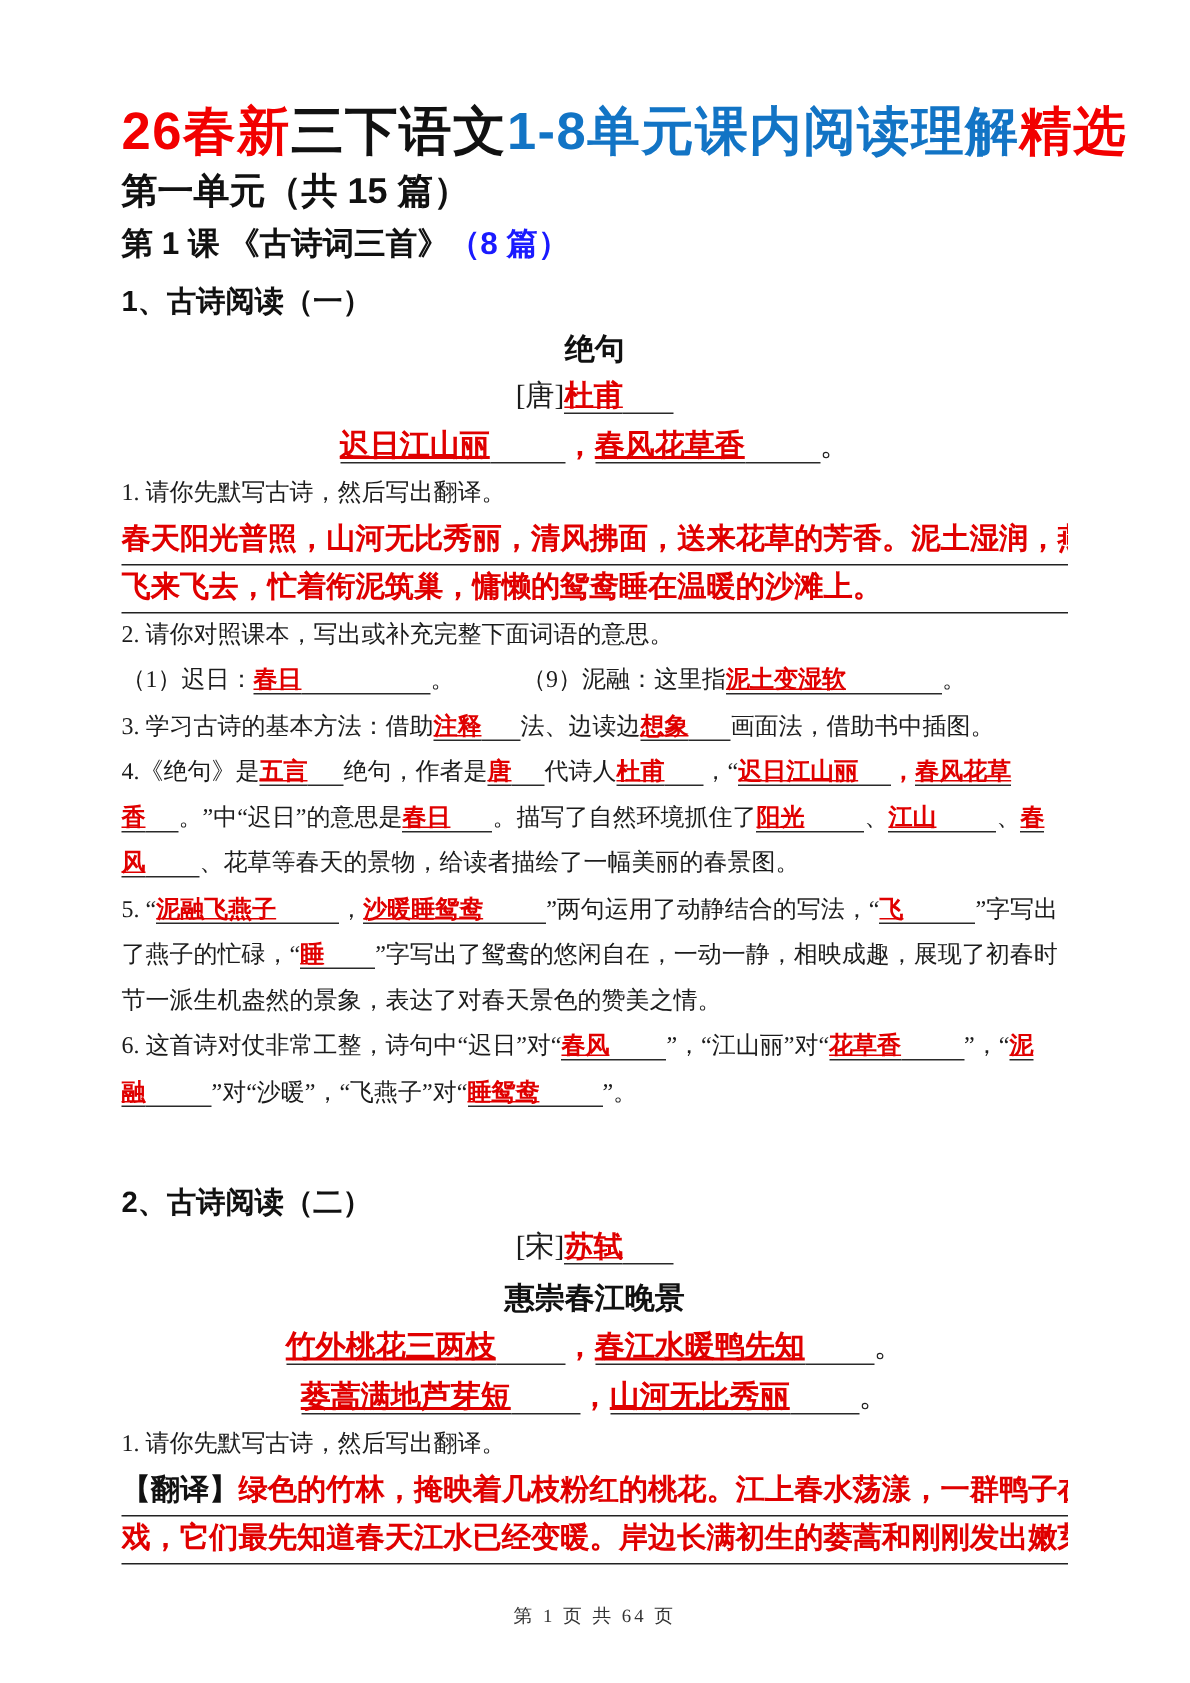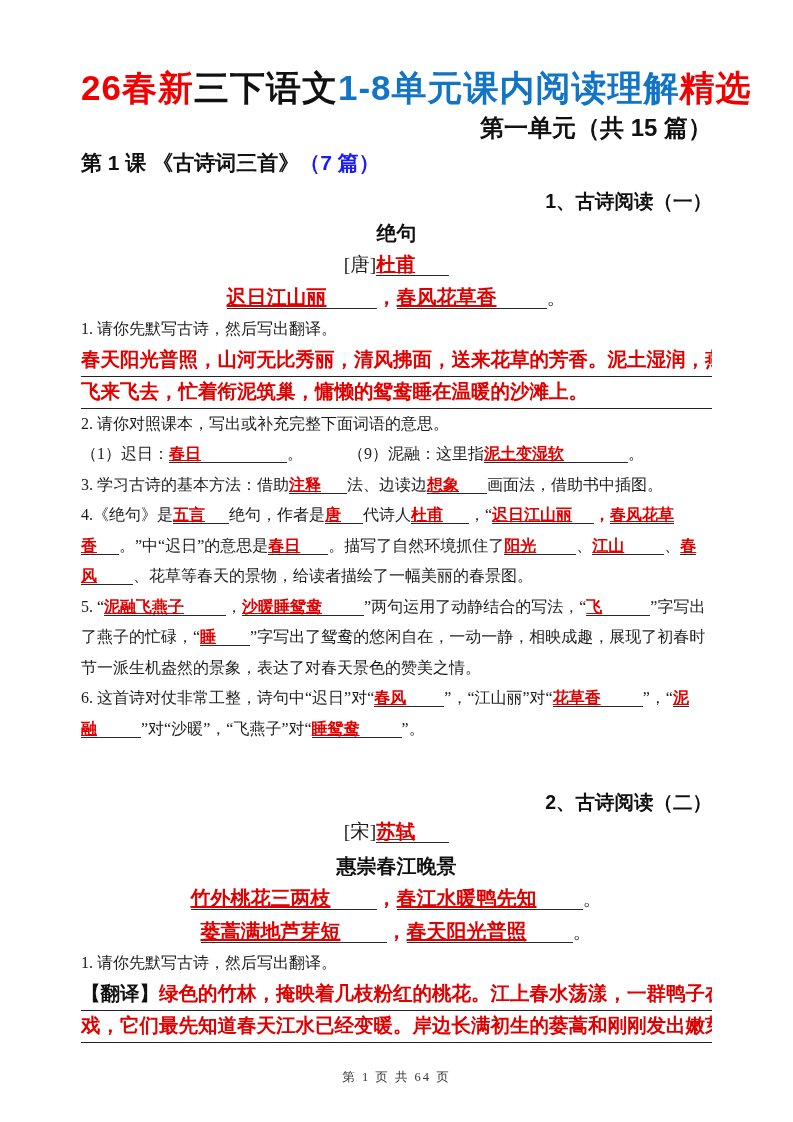--- a/index.html
+++ b/index.html
@@ -10,33 +10,33 @@
     font-family:"Liberation Serif","DejaVu Serif",serif;
   }
   
   .doc-title{
     text-align:center; font-family:"Liberation Sans","DejaVu Sans",sans-serif;
     font-weight:bold; font-size:35px; line-height:1.25; letter-spacing:1px;
     white-space:nowrap;
   }
   .t-red{color:#f20000;} .t-black{color:#111111;} .t-blue{color:#1274c5;}
   .unit-heading{
-    text-align:right; font-family:"Liberation Sans","DejaVu Sans",sans-serif;
+    text-align:left; font-family:"Liberation Sans","DejaVu Sans",sans-serif;
     font-weight:bold; font-size:24px; line-height:1.35; color:#111; margin-top:2px;
   }
   .lesson-heading{
     font-family:"Liberation Sans","DejaVu Sans",sans-serif; font-weight:bold;
     font-size:21px; line-height:1.35; margin-top:5px; color:#111;
   }
   .l-blue{color:#1a1aff;}
   
   .blk{font-size:19px; line-height:30px;}
   .section-heading{
     font-family:"Liberation Sans","DejaVu Sans",sans-serif; font-weight:bold;
-    font-size:19.5px; line-height:28px; margin-top:10px; color:#111;text-align:right;
+    font-size:19.5px; line-height:28px; margin-top:10px; color:#111;
   }
   .gap-top{margin-top:44px;}
   .poem-title{
     text-align:center; font-family:"Liberation Sans","DejaVu Sans",sans-serif;
     font-weight:bold; font-size:20px; line-height:31px; color:#111; margin-top:3px;
   }
   .poem-author{text-align:center; font-size:19.5px; line-height:32px;}
   .poem-line{text-align:center; font-size:20px; line-height:33px;}
   .para{font-size:16px; line-height:30.5px; text-align:left;}
   .answer-line{
@@ -63,41 +63,41 @@
 
 <div class="page">
 
   <div class="doc-title">
     <span class="t-red">26春新</span><span class="t-black">三下语文</span><span class="t-blue">1-8单元课内阅读理解</span><span class="t-red">精选</span>
   </div>
 
   <div class="unit-heading">第一单元（共 15 篇）</div>
 
   <div class="lesson-heading">
-    <span>第 1 课 《古诗词三首》</span><span class="l-blue">（7 篇）</span>
+    <span>第 1 课 《古诗词三首》</span><span class="l-blue">（8 篇）</span>
   </div>
 
   <div id="content">
       <div class="blk section-heading"><span class="seg-kb">1、古诗阅读（一）</span></div>
       <div class="blk poem-title"><span class="seg-kb">绝句</span></div>
       <div class="blk poem-author"><span class="seg-k">[唐]</span><span class="seg-r">杜甫</span><span class="seg-bl" style="padding-right: 34px;"></span></div>
       <div class="blk poem-line"><span class="seg-r">迟日江山丽</span><span class="seg-bl" style="padding-right: 50px;"></span><span class="seg-rp">，</span><span class="seg-r">春风花草香</span><span class="seg-bl" style="padding-right: 50px;"></span><span class="seg-k">。</span></div>
       <div class="blk para"><span class="seg-k">1. 请你先默写古诗，然后写出翻译。</span></div>
       <div class="blk answer-line"><span class="seg-rt">春天阳光普照，山河无比秀丽，清风拂面，送来花草的芳香。泥土湿润，燕子轻盈地</span></div>
       <div class="blk answer-line"><span class="seg-rt">飞来飞去，忙着衔泥筑巢，慵懒的鸳鸯睡在温暖的沙滩上。</span></div>
       <div class="blk para"><span class="seg-k">2. 请你对照课本，写出或补充完整下面词语的意思。</span></div>
       <div class="blk para"><span class="seg-k">（1）迟日：</span><span class="seg-r">春日</span><span class="seg-bl" style="padding-right: 86px;"></span><span class="seg-k">。</span><span class="seg-gap" style="width: 45px;"></span><span class="seg-k">（9）泥融：这里指</span><span class="seg-r">泥土变湿软</span><span class="seg-bl" style="padding-right: 64px;"></span><span class="seg-k">。</span></div>
       <div class="blk para"><span class="seg-k">3. 学习古诗的基本方法：借助</span><span class="seg-r">注释</span><span class="seg-bl" style="padding-right: 26px;"></span><span class="seg-k">法、边读边</span><span class="seg-r">想象</span><span class="seg-bl" style="padding-right: 28px;"></span><span class="seg-k">画面法，借助书中插图。</span></div>
       <div class="blk para"><span class="seg-k">4.《绝句》是</span><span class="seg-r">五言</span><span class="seg-bl" style="padding-right: 24px;"></span><span class="seg-k">绝句，作者是</span><span class="seg-r">唐</span><span class="seg-bl" style="padding-right: 22px;"></span><span class="seg-k">代诗人</span><span class="seg-r">杜甫</span><span class="seg-bl" style="padding-right: 26px;"></span><span class="seg-k">，“</span><span class="seg-r">迟日江山丽</span><span class="seg-bl" style="padding-right: 22px;"></span><span class="seg-rp">，</span><span class="seg-r">春风花草香</span><span class="seg-bl" style="padding-right: 22px;"></span><span class="seg-k">。”中“迟日”的意思是</span><span class="seg-r">春日</span><span class="seg-bl" style="padding-right: 28px;"></span><span class="seg-k">。描写了自然环境抓住了</span><span class="seg-r">阳光</span><span class="seg-bl" style="padding-right: 40px;"></span><span class="seg-k">、</span><span class="seg-r">江山</span><span class="seg-bl" style="padding-right: 40px;"></span><span class="seg-k">、</span><span class="seg-r">春风</span><span class="seg-bl" style="padding-right: 36px;"></span><span class="seg-k">、花草等春天的景物，给读者描绘了一幅美丽的春景图。</span></div>
       <div class="blk para"><span class="seg-k">5. “</span><span class="seg-r">泥融飞燕子</span><span class="seg-bl" style="padding-right: 42px;"></span><span class="seg-k">，</span><span class="seg-r">沙暖睡鸳鸯</span><span class="seg-bl" style="padding-right: 42px;"></span><span class="seg-k">”两句运用了动静结合的写法，“</span><span class="seg-r">飞</span><span class="seg-bl" style="padding-right: 48px;"></span><span class="seg-k">”字写出了燕子的忙碌，“</span><span class="seg-r">睡</span><span class="seg-bl" style="padding-right: 34px;"></span><span class="seg-k">”字写出了鸳鸯的悠闲自在，一动一静，相映成趣，展现了初春时节一派生机盎然的景象，表达了对春天景色的赞美之情。</span></div>
       <div class="blk para"><span class="seg-k">6. 这首诗对仗非常工整，诗句中“迟日”对“</span><span class="seg-r">春风</span><span class="seg-bl" style="padding-right: 38px;"></span><span class="seg-k">”，“江山丽”对“</span><span class="seg-r">花草香</span><span class="seg-bl" style="padding-right: 42px;"></span><span class="seg-k">”，“</span><span class="seg-r">泥融</span><span class="seg-bl" style="padding-right: 44px;"></span><span class="seg-k">”对“沙暖”，“飞燕子”对“</span><span class="seg-r">睡鸳鸯</span><span class="seg-bl" style="padding-right: 42px;"></span><span class="seg-k">”。</span></div>
       <div class="blk section-heading gap-top"><span class="seg-kb">2、古诗阅读（二）</span></div>
       <div class="blk poem-author"><span class="seg-k">[宋]</span><span class="seg-r">苏轼</span><span class="seg-bl" style="padding-right: 34px;"></span></div>
       <div class="blk poem-title"><span class="seg-kb">惠崇春江晚景</span></div>
       <div class="blk poem-line"><span class="seg-r">竹外桃花三两枝</span><span class="seg-bl" style="padding-right: 46px;"></span><span class="seg-rp">，</span><span class="seg-r">春江水暖鸭先知</span><span class="seg-bl" style="padding-right: 46px;"></span><span class="seg-k">。</span></div>
-      <div class="blk poem-line"><span class="seg-r">蒌蒿满地芦芽短</span><span class="seg-bl" style="padding-right: 46px;"></span><span class="seg-rp">，</span><span class="seg-r">春天阳光普照</span><span class="seg-bl" style="padding-right: 46px;"></span><span class="seg-k">。</span></div>
+      <div class="blk poem-line"><span class="seg-r">蒌蒿满地芦芽短</span><span class="seg-bl" style="padding-right: 46px;"></span><span class="seg-rp">，</span><span class="seg-r">山河无比秀丽</span><span class="seg-bl" style="padding-right: 46px;"></span><span class="seg-k">。</span></div>
       <div class="blk para"><span class="seg-k">1. 请你先默写古诗，然后写出翻译。</span></div>
       <div class="blk answer-line"><span class="seg-kb">【翻译】</span><span class="seg-rt">绿色的竹林，掩映着几枝粉红的桃花。江上春水荡漾，一群鸭子在欢快地嬉</span></div>
       <div class="blk answer-line"><span class="seg-rt">戏，它们最先知道春天江水已经变暖。岸边长满初生的蒌蒿和刚刚发出嫩芽的芦苇。</span></div>
     </div>
 
   <div class="page-footer">第 1 页 共 64 页</div>
 </div>
 
 </body></html>

